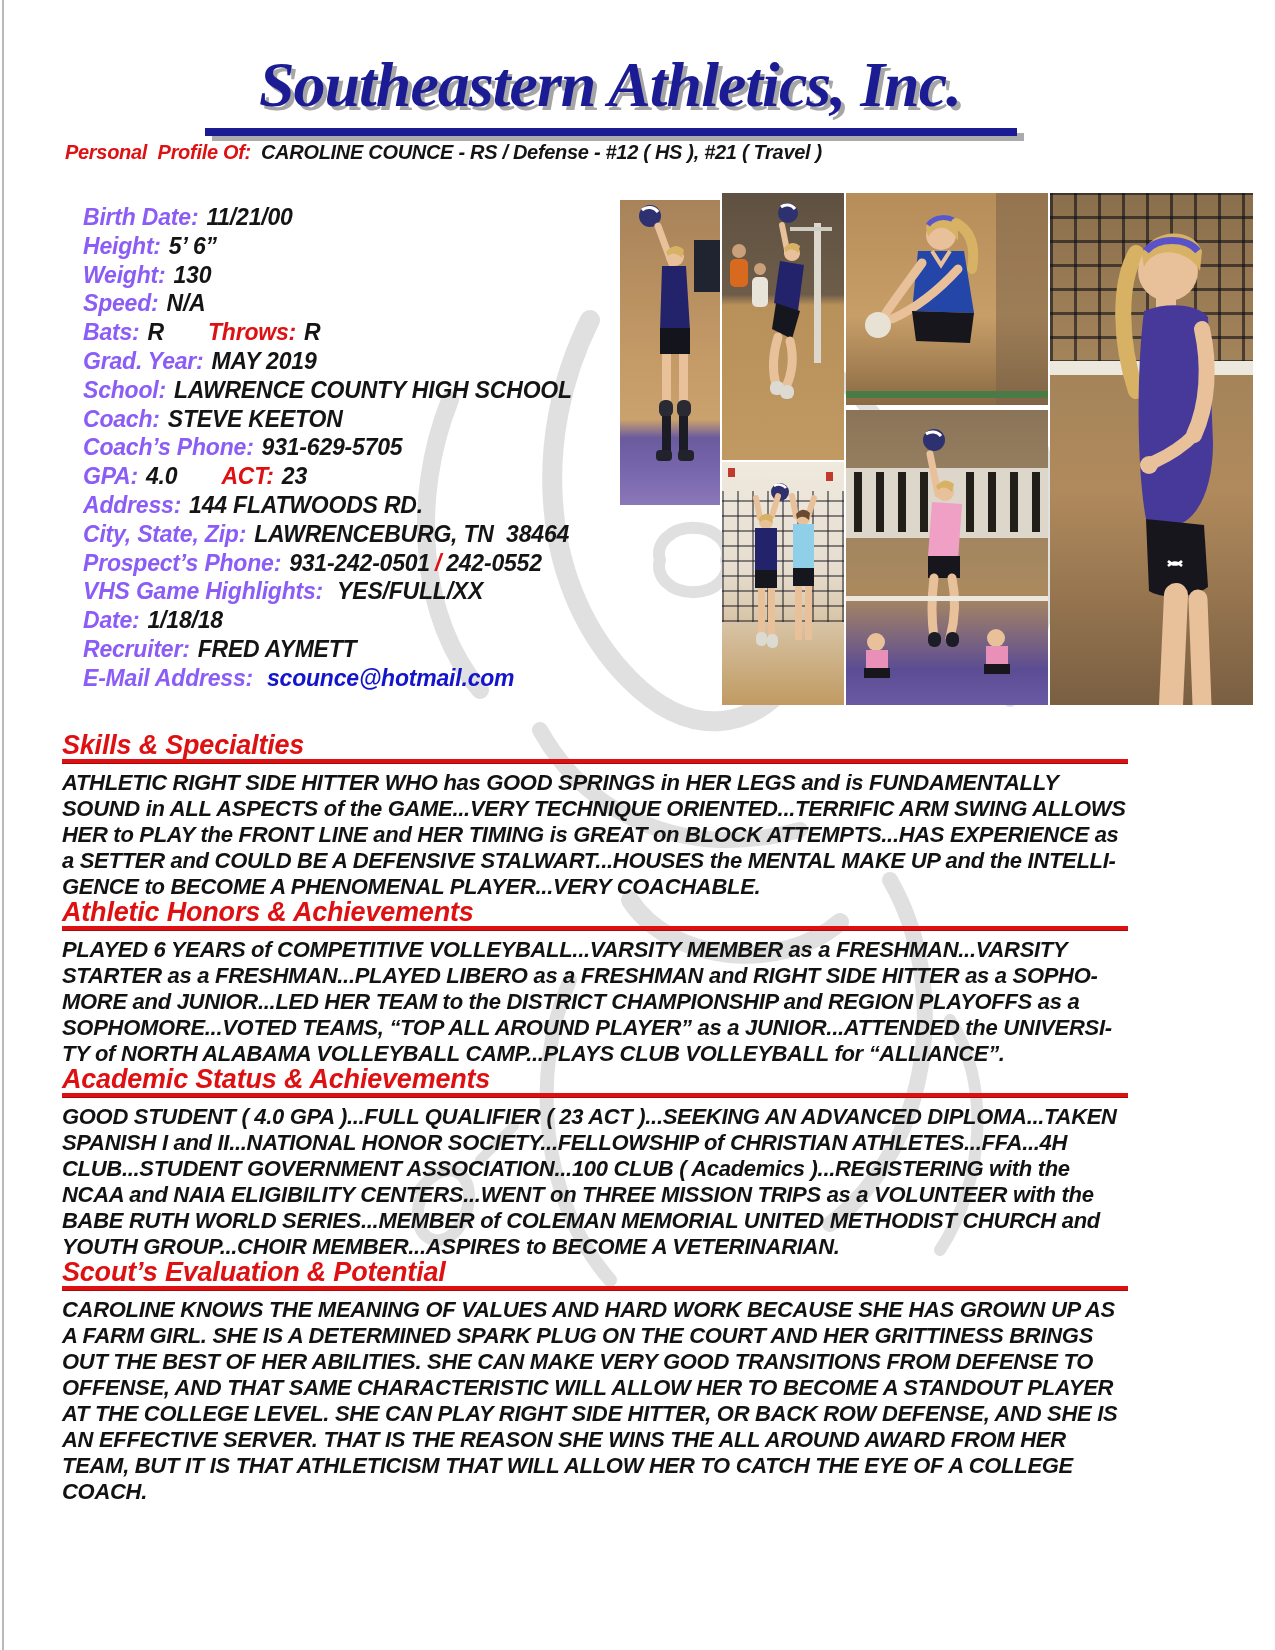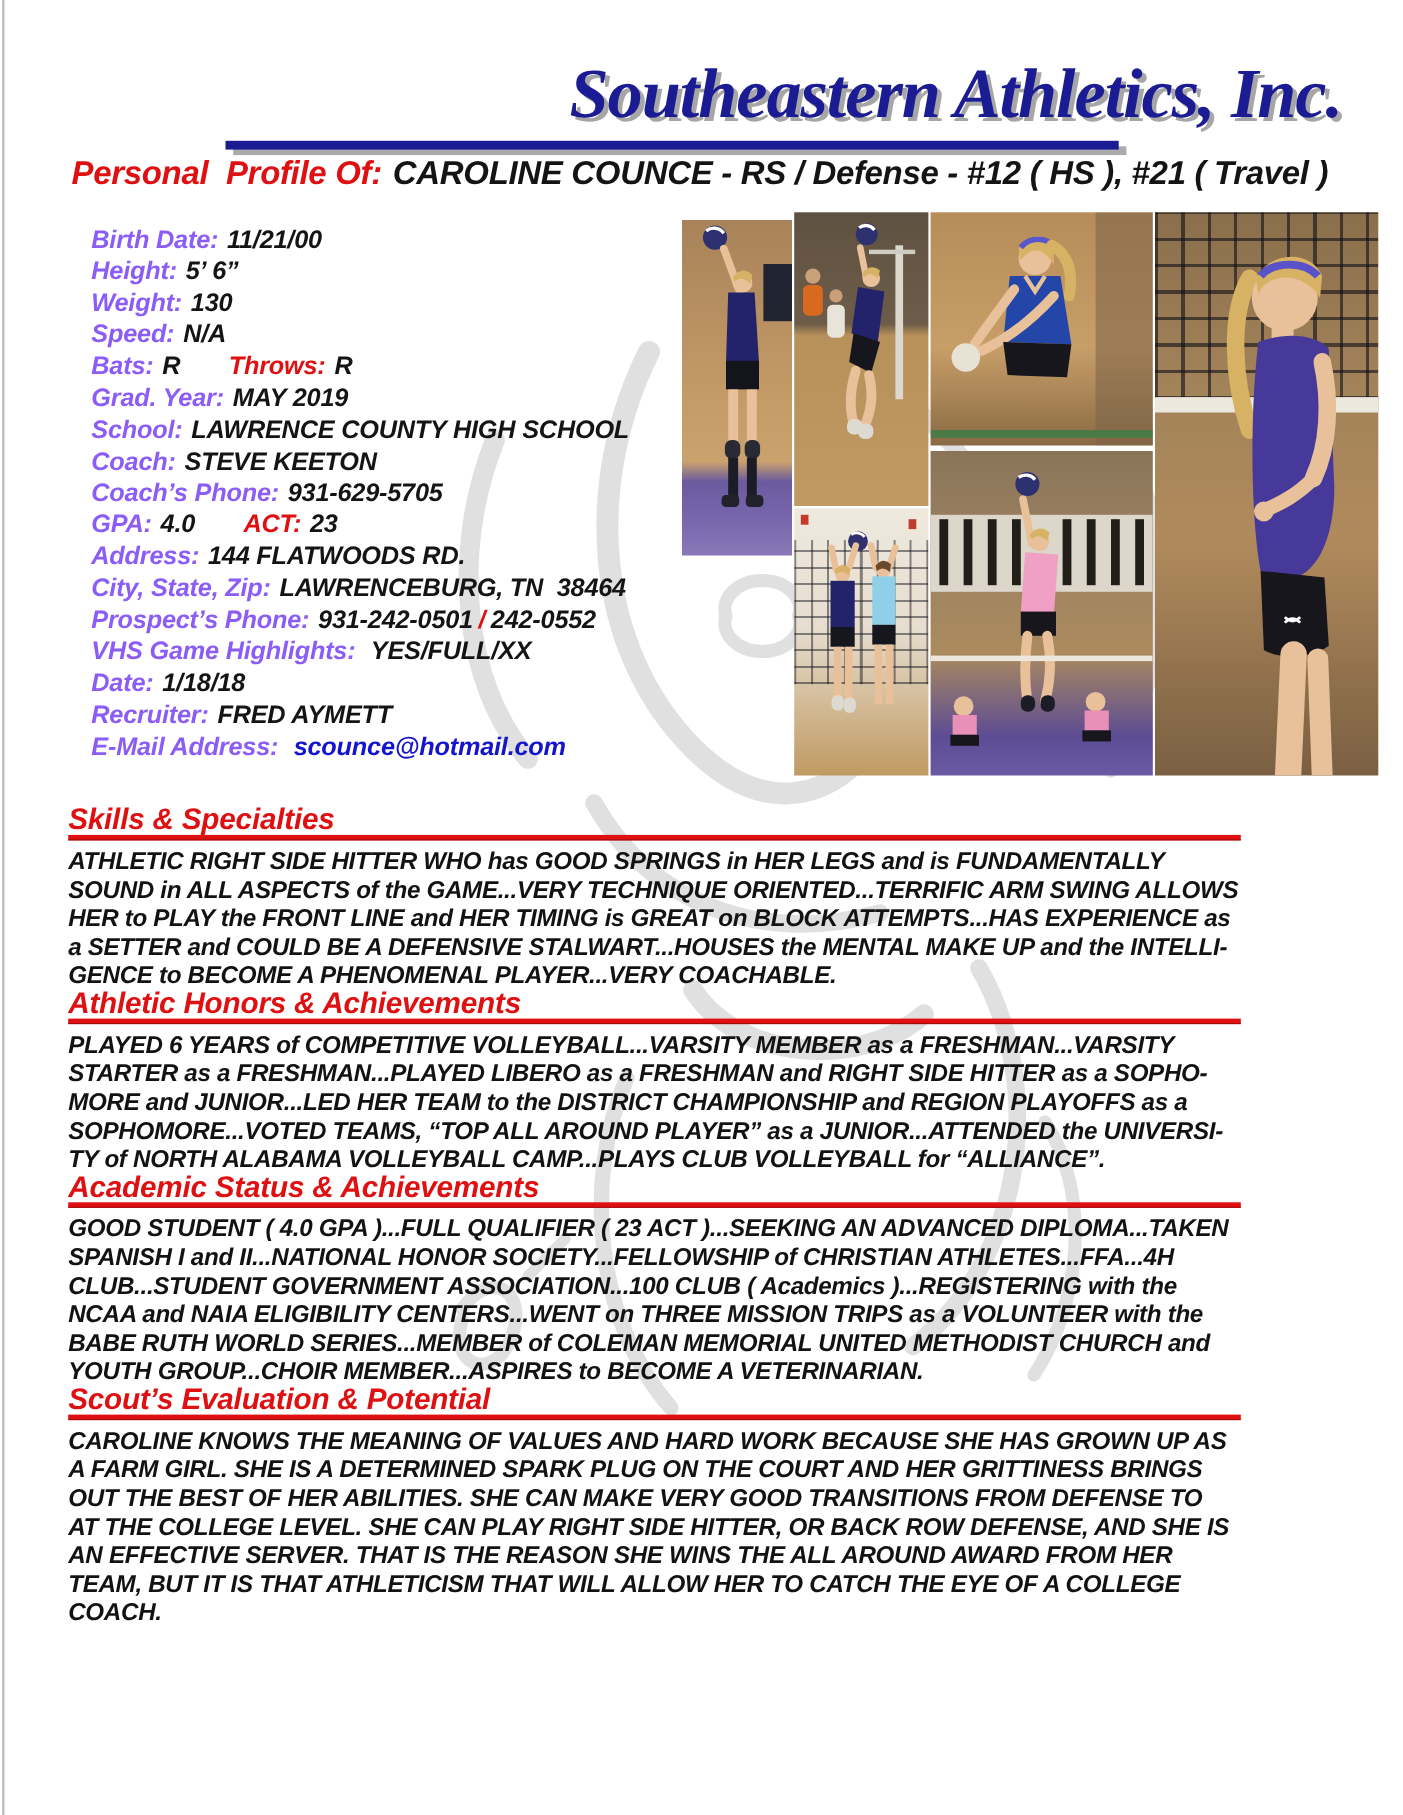--- a/index.html
+++ b/index.html
@@ -7,31 +7,31 @@
     position:relative; width:1275px; height:1650px; background:#ffffff;
     overflow:hidden; font-family:"Liberation Sans", sans-serif;
   }
   .scan-edge { position:absolute; left:2px; top:0; width:2px; height:1650px; background:#b9b9b9; }
 
   
   .watermark { position:absolute; left:330px; top:260px; width:820px; height:1080px; opacity:.75; }
 
   
   .title {
-    position:absolute; top:48px; left:0; width:1220px; margin:0; text-align:right;
+    position:absolute; top:48px; left:0; width:1220px; margin:0; text-align:center;
     font-family:"Liberation Serif", serif; font-style:italic; font-weight:bold;
     font-size:64px; color:#1b1b94; letter-spacing:-1px;
     text-shadow:4px 4px 0 #a6a6a6;
   }
   .title-underline {
     position:absolute; left:205px; top:128px; width:812px; height:8px;
     background:#1b1b94; box-shadow:7px 5px 0 #ababab;
   }
   .subtitle {
-    position:absolute; left:65px; top:141px; font-size:30px; font-style:italic; font-weight:bold;
+    position:absolute; left:65px; top:141px; font-size:20px; font-style:italic; font-weight:bold;
     letter-spacing:-0.3px; white-space:nowrap;
   }
   .subtitle .red { color:#df1011; }
   .subtitle .dark { color:#141414; margin-left:10px; }
 
   
   .details { position:absolute; left:83px; top:203px; font-size:23px; font-style:italic; font-weight:bold; letter-spacing:-0.2px; }
   .drow { height:28.8px; line-height:28.8px; white-space:nowrap; }
   .dl { color:#8b5cf6; }
   .dv { color:#141414; margin-left:8px; }
@@ -297,20 +297,21 @@
       <div class="bline">BABE RUTH WORLD SERIES...MEMBER of COLEMAN MEMORIAL UNITED METHODIST CHURCH and</div>
       <div class="bline">YOUTH GROUP...CHOIR MEMBER...ASPIRES to BECOME A VETERINARIAN.</div>
     </div>
 
     <div class="sec">
       <h2>Scout’s Evaluation &amp; Potential</h2>
       <div class="rule"></div>
       <div class="bline">CAROLINE KNOWS THE MEANING OF VALUES AND HARD WORK BECAUSE SHE HAS GROWN UP AS</div>
       <div class="bline">A FARM GIRL. SHE IS A DETERMINED SPARK PLUG ON THE COURT AND HER GRITTINESS BRINGS</div>
       <div class="bline">OUT THE BEST OF HER ABILITIES. SHE CAN MAKE VERY GOOD TRANSITIONS FROM DEFENSE TO</div>
+      <div class="bline">OFFENSE, AND THAT SAME CHARACTERISTIC WILL ALLOW HER TO BECOME A STANDOUT PLAYER</div>
       <div class="bline">AT THE COLLEGE LEVEL. SHE CAN PLAY RIGHT SIDE HITTER, OR BACK ROW DEFENSE, AND SHE IS</div>
       <div class="bline">AN EFFECTIVE SERVER. THAT IS THE REASON SHE WINS THE ALL AROUND AWARD FROM HER</div>
       <div class="bline">TEAM, BUT IT IS THAT ATHLETICISM THAT WILL ALLOW HER TO CATCH THE EYE OF A COLLEGE</div>
       <div class="bline">COACH.</div>
     </div>
 
   </div>
 </div>
 
 </body></html>

